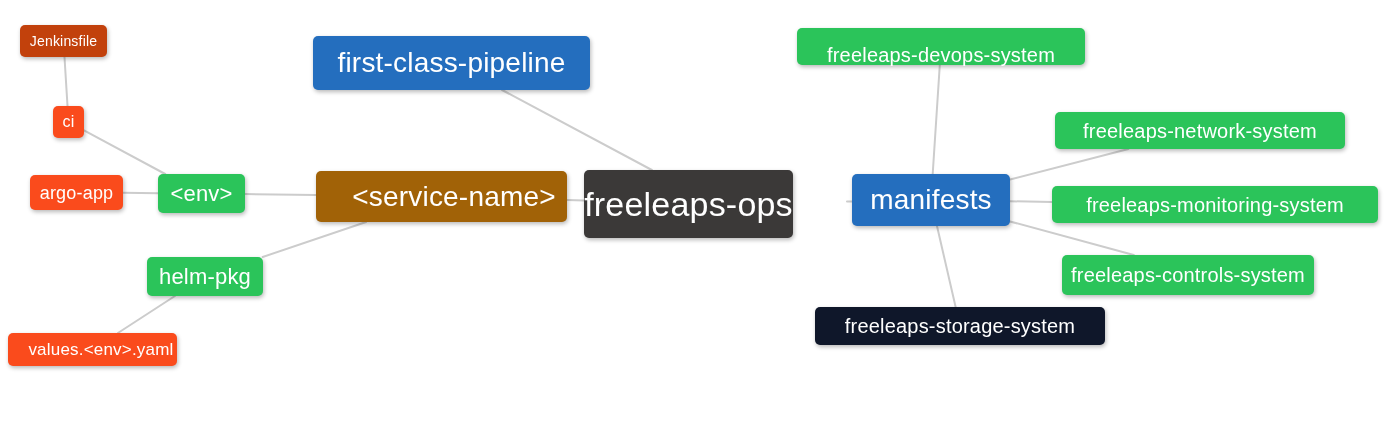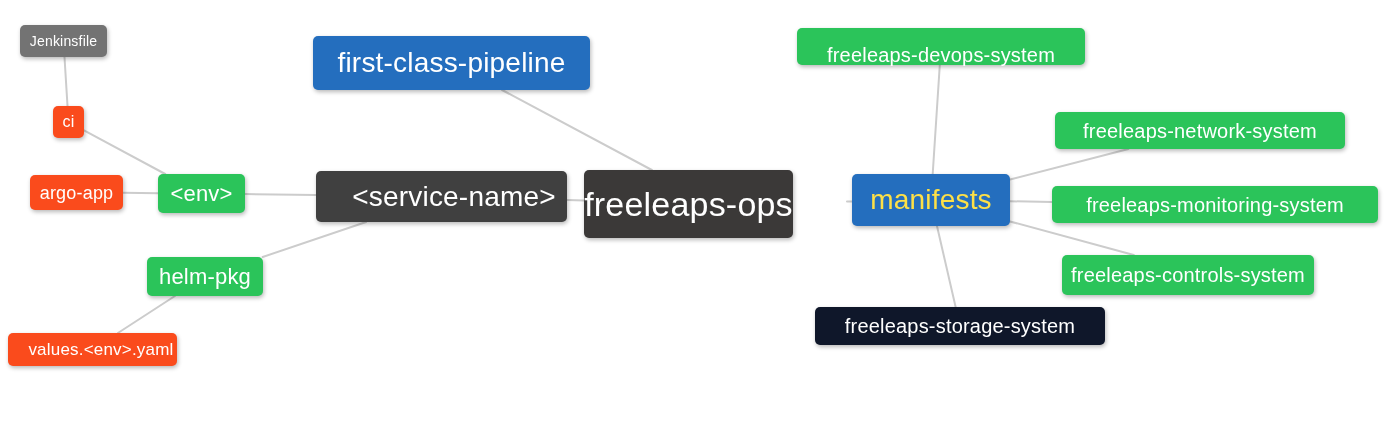--- a/index.html
+++ b/index.html
@@ -50,48 +50,48 @@
       <line x1="502.0531914893617" y1="90" x2="651.8404255319149" y2="170" stroke="#cccccc" stroke-width="2" stroke-linecap="round"></line>
       <line x1="567" y1="199.9352189781022" x2="584" y2="200.40054744525548" stroke="#cccccc" stroke-width="2" stroke-linecap="round"></line>
       <line x1="847" y1="201.55916473317865" x2="852" y2="201.4663573085847" stroke="#cccccc" stroke-width="2" stroke-linecap="round"></line>
       <line x1="932.6938110749186" y1="174" x2="939.7947882736156" y2="65" stroke="#cccccc" stroke-width="2" stroke-linecap="round"></line>
       <line x1="1010" y1="179.58921933085503" x2="1128.3956834532373" y2="149" stroke="#cccccc" stroke-width="2" stroke-linecap="round"></line>
       <line x1="1010" y1="201.2517605633803" x2="1052" y2="201.91725352112675" stroke="#cccccc" stroke-width="2" stroke-linecap="round"></line>
       <line x1="1010" y1="221.42857142857142" x2="1133.7666666666667" y2="255" stroke="#cccccc" stroke-width="2" stroke-linecap="round"></line>
       <line x1="936.984126984127" y1="226" x2="955.6269841269841" y2="307" stroke="#cccccc" stroke-width="2" stroke-linecap="round"></line>
     </svg>
   <div id="node-layer">
-      <div class="node" style="left: 20px; top: 25px; width: 87px; height: 32px; font-size: 14px; background: #737373; color: rgb(255, 255, 255);">
+      <div class="node" style="left: 20px; top: 25px; width: 87px; height: 32px; font-size: 14px; background: #c2410c; color: rgb(255, 255, 255);">
         <span>Jenkinsfile</span>
       </div>
       <div class="node" style="left: 53px; top: 106px; width: 31px; height: 32px; font-size: 16px; background: rgb(250, 75, 28); color: rgb(255, 255, 255);">
         <span>ci</span>
       </div>
       <div class="node" style="left: 30px; top: 175px; width: 93px; height: 35px; font-size: 18px; background: rgb(250, 75, 28); color: rgb(255, 255, 255);">
         <span>argo-app</span>
       </div>
       <div class="node" style="left: 158px; top: 174px; width: 87px; height: 39px; font-size: 22px; background: rgb(43, 196, 90); color: rgb(255, 255, 255);">
         <span>&lt;env&gt;</span>
       </div>
       <div class="node" style="left: 147px; top: 257px; width: 116px; height: 39px; font-size: 22px; background: rgb(43, 196, 90); color: rgb(255, 255, 255);">
         <span>helm-pkg</span>
       </div>
       <div class="node" style="left: 8px; top: 333px; width: 169px; height: 33px; font-size: 17px; background: rgb(250, 75, 28); color: rgb(255, 255, 255); padding-left: 17px;">
         <span>values.&lt;env&gt;.yaml</span>
       </div>
       <div class="node" style="left: 313px; top: 36px; width: 277px; height: 54px; font-size: 28px; background: rgb(36, 110, 190); color: rgb(255, 255, 255);">
         <span>first-class-pipeline</span>
       </div>
-      <div class="node" style="left: 316px; top: 171px; width: 251px; height: 51px; font-size: 28px; background: #404040; color: rgb(255, 255, 255); padding-left: 25px;">
+      <div class="node" style="left: 316px; top: 171px; width: 251px; height: 51px; font-size: 28px; background: #a16207; color: rgb(255, 255, 255); padding-left: 25px;">
         <span>&lt;service-name&gt;</span>
       </div>
       <div class="node" style="left: 584px; top: 170px; width: 209px; height: 68px; font-size: 34px; background: rgb(59, 57, 56); color: rgb(255, 255, 255);">
         <span>freeleaps-ops</span>
       </div>
-      <div class="node" style="left: 852px; top: 174px; width: 158px; height: 52px; font-size: 28px; background: rgb(36, 110, 190); color: #fde047;">
+      <div class="node" style="left: 852px; top: 174px; width: 158px; height: 52px; font-size: 28px; background: rgb(36, 110, 190); color: #ffffff;">
         <span>manifests</span>
       </div>
       <div class="node" style="left: 797px; top: 28px; width: 288px; height: 37px; font-size: 20px; background: rgb(43, 196, 90); color: rgb(255, 255, 255); align-items: flex-end;">
         <span>freeleaps-devops-system</span>
       </div>
       <div class="node" style="left: 1055px; top: 112px; width: 290px; height: 37px; font-size: 20px; background: rgb(43, 196, 90); color: rgb(255, 255, 255);">
         <span>freeleaps-network-system</span>
       </div>
       <div class="node" style="left: 1052px; top: 186px; width: 326px; height: 37px; font-size: 20px; background: rgb(43, 196, 90); color: rgb(255, 255, 255);">
         <span>freeleaps-monitoring-system</span>

